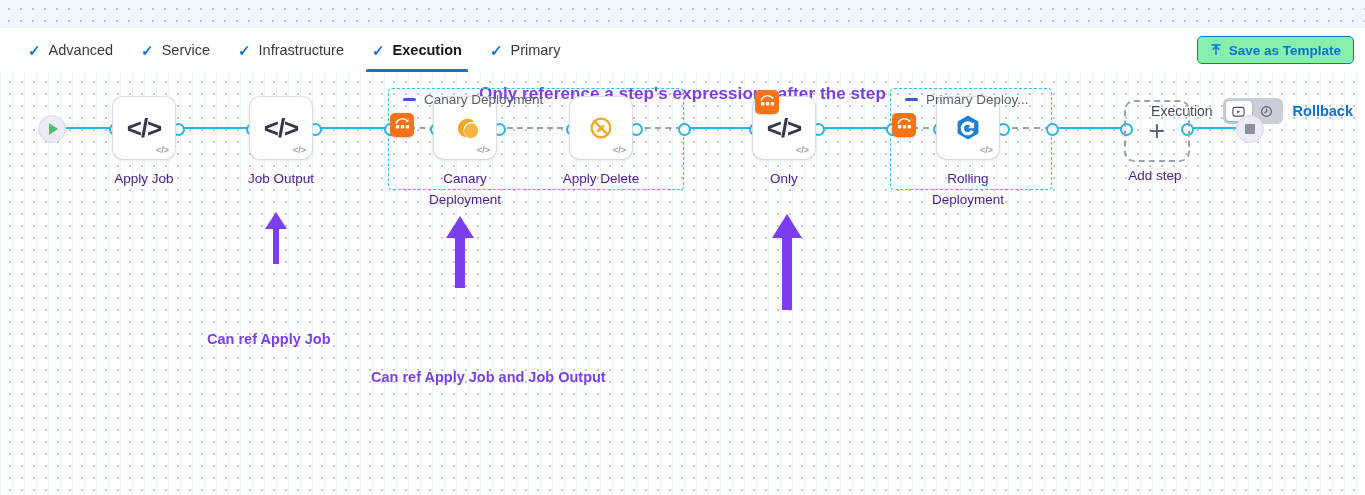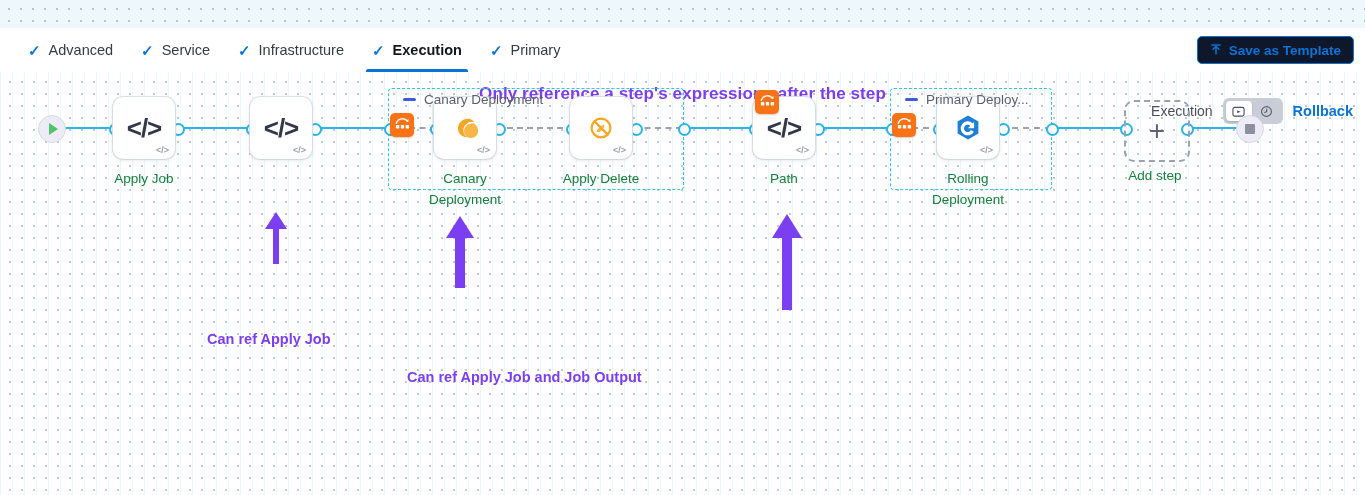--- a/index.html
+++ b/index.html
@@ -34,21 +34,21 @@
   .tab .chk{color:#0a73d6;font-size:15px;line-height:1;font-weight:700;}
   .tab.active{font-weight:700;color:#16161f;}
   .tab.active:after{
     content:"";position:absolute;left:8px;right:8px;bottom:0;height:3px;
     background:#0a73d6;border-radius:2px 2px 0 0;
   }
   .tabbar-right{margin-left:auto;padding-right:11px;display:flex;align-items:center;}
   .btn-template{
     display:flex;align-items:center;gap:7px;
     height:26px;padding:0 12px;border:1px solid #0a73d6;border-radius:5px;
-    color:#0a73d6;background:#0f172a;font-size:13.5px;font-weight:700;cursor:pointer;
+    color:#0a73d6;background:#86efac;font-size:13.5px;font-weight:700;cursor:pointer;
   }
   .btn-template svg{display:block;}
 
   
   .canvas{
     position:absolute;left:0;top:72px;width:1365px;height:423px;
     background:#ffffff;
     background-image:
       radial-gradient(#c2c7cf 0.85px, transparent 0.9px),
       repeating-linear-gradient(90deg, #e9f6fb 0px, #e9f6fb 1px, transparent 1px, transparent 12px);
@@ -109,21 +109,21 @@
   }
   .node .code-glyph{
     font-family:"Liberation Sans", sans-serif;font-size:26px;font-weight:700;
     color:#32374a;letter-spacing:-1px;
   }
   .node .mini{
     position:absolute;right:6px;bottom:4px;font-size:9px;color:#9aa0ae;font-weight:700;
   }
   .node-label{
     position:absolute;top:168px;width:140px;text-align:center;
-    font-size:13.5px;color:#15803d;line-height:21px;
+    font-size:13.5px;color:#4c1d95;line-height:21px;
   }
   .grp-badge{
     position:absolute;width:24px;height:24px;border-radius:5px;background:#f97316;
     display:flex;align-items:center;justify-content:center;z-index:9;
     box-shadow:0 1px 2px rgba(80,40,0,.25);
   }
 
   
   .group{
     position:absolute;top:88px;height:100px;
@@ -293,20 +293,21 @@
     <div class="node" style="left:113px;">
       <span class="code-glyph">&lt;/&gt;</span>
       <span class="mini">&lt;/&gt;</span>
     </div>
     <div class="node-label" style="left:74px;">Apply Job</div>
 
     <div class="node" style="left:250px;">
       <span class="code-glyph">&lt;/&gt;</span>
       <span class="mini">&lt;/&gt;</span>
     </div>
+    <div class="node-label" style="left:211px;">Job Output</div>
 
     <div class="node" style="left:434px;">
       <svg width="34" height="34" viewBox="0 0 34 34">
         <path d="M22.5 8.2 c-5.4 -1.6 -11.4 2.1 -12.4 7.8 c-0.6 3.4 0.9 6.8 3.7 8.7 c1.5 1 3.3 1.5 5 1.4 c-2.6 -2.1 -3.9 -5.1 -3.3 -8.2 c0.7 -3.6 3.9 -6.4 7.7 -6.8 c1.1 -0.1 2.2 0 3.2 0.3 c-0.9 -1.5 -2.3 -2.6 -3.9 -3.2 z" fill="#f5a623"></path>
         <path d="M26 12.4 c-4.4 -1.1 -9 1.9 -9.9 6.4 c-0.6 3.1 0.9 6.2 3.7 7.6 c3.5 1.7 7.9 0.2 9.6 -3.3 c1.8 -3.6 0.4 -8 -3.4 -10.7 z" fill="#f7b33e" opacity="0.95"></path>
         <circle cx="21.5" cy="12.1" r="1.1" fill="#fff"></circle>
       </svg>
       <span class="mini">&lt;/&gt;</span>
     </div>
     <div class="node-label" style="left:395px;white-space:pre-line;">Canary
@@ -328,21 +329,21 @@
     </div>
     <div class="grp-badge" style="left:755px;top:90px;">
       <svg width="17" height="16" viewBox="0 0 18 17">
         <path d="M2.4 6.6 A7 7 0 0 1 14.4 4.4" stroke="#fff" stroke-width="1.5" fill="none" stroke-linecap="round"></path>
         <path d="M15.3 2.2 L15.1 5.1 L12.3 4.5 Z" fill="#fff"></path>
         <rect x="2" y="8.6" width="3.6" height="3.6" rx="0.7" fill="#fff"></rect>
         <rect x="7.2" y="8.6" width="3.6" height="3.6" rx="0.7" fill="#fff"></rect>
         <rect x="12.4" y="8.6" width="3.6" height="3.6" rx="0.7" fill="#fff"></rect>
       </svg>
     </div>
-    <div class="node-label" style="left:714px;">Path</div>
+    <div class="node-label" style="left:714px;">Only</div>
 
     <div class="node" style="left:937px;">
       <svg width="32" height="32" viewBox="0 0 32 32">
         <path d="M16 3.4 L26.4 9.4 V21.4 L16 27.4 L5.6 21.4 V9.4 Z" fill="#1e7fd4"></path>
         <path d="M20.6 11.3 a7 7 0 1 0 1.3 8.4 l-3.1 -1.6 a3.6 3.6 0 1 1 -0.6 -4.2 l-2.4 2.4 h6.3 V10 z" fill="#ffffff"></path>
       </svg>
       <span class="mini">&lt;/&gt;</span>
     </div>
     <div class="node-label" style="left:898px;white-space:pre-line;">Rolling
 Deployment</div>
@@ -359,15 +360,15 @@
     <svg class="arrow" style="left:443px;top:216px;" width="34" height="72" viewBox="0 0 34 72">
       <rect x="12" y="18" width="10" height="54" fill="#7b3ef0"></rect>
       <path d="M17 0 L31 22 H3 Z" fill="#7b3ef0"></path>
     </svg>
     <svg class="arrow" style="left:769px;top:214px;" width="36" height="96" viewBox="0 0 36 96">
       <rect x="13" y="20" width="10" height="76" fill="#7b3ef0"></rect>
       <path d="M18 0 L33 24 H3 Z" fill="#7b3ef0"></path>
     </svg>
 
     <div class="anno-text" style="left:207px;top:329px;">Can ref Apply Job</div>
-    <div class="anno-text" style="left:371px;top:367px;margin-left:36px;">Can ref Apply Job and Job Output</div>
+    <div class="anno-text" style="left:371px;top:367px;">Can ref Apply Job and Job Output</div>
   </div>
 </div>
 
 </body></html>

